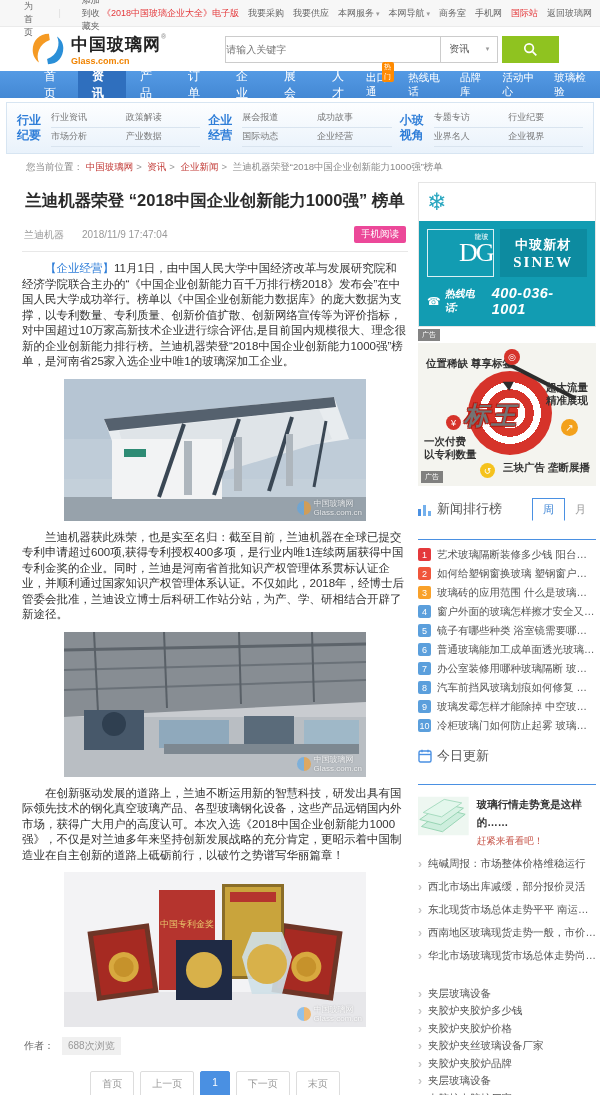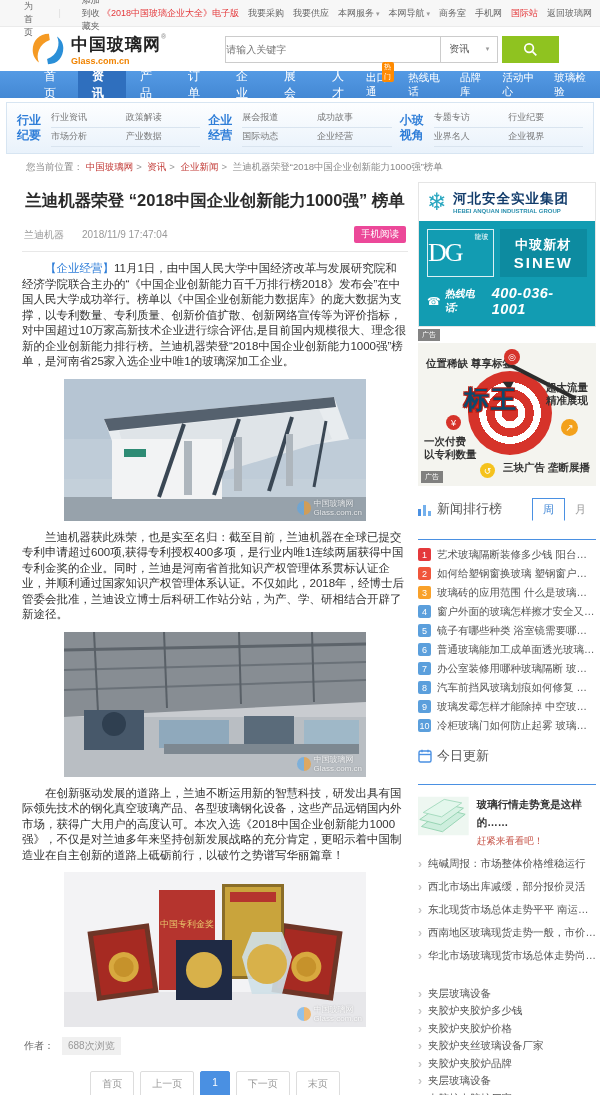--- a/index.html
+++ b/index.html
@@ -80,39 +80,39 @@
 
   
   .ad1 { border:1px solid #e5e5e5; }
   .ad1-top { background:#fff; display:flex; align-items:center; gap:6px; padding:7px 8px; }
   .snow { color:#2aa7c0; font-size:24px; line-height:24px; }
   .ad1-co { font-size:13.5px; font-weight:bold; color:#123c6b; letter-spacing:1px; }
   .ad1-en { font-size:6px; color:#2a8fae; font-weight:bold; }
   .ad1-body { background:#129cb2; padding:8px 8px 9px; color:#fff; }
   .ad1-brands { display:flex; gap:6px; align-items:stretch; justify-content:center; }
   .dgbox { border:1px solid rgba(255,255,255,.85); width:70px; height:48px; position:relative;
-           display:flex; align-items:center; justify-content:flex-start; }
+           display:flex; align-items:center; justify-content:flex-end; }
   .dgbox .dg { font-family:"Liberation Serif","DejaVu Serif",serif; font-size:26px; letter-spacing:-2px; }
   .dgbox .dgtag { position:absolute; top:2px; right:4px; font-size:7px; }
   .sinewbox { background:#0d8ba0; width:92px; height:48px; display:flex; flex-direction:column;
-              align-items:center; justify-content:center; }
+              align-items:center; justify-content:center;font-family:Liberation Serif, serif; }
   .sinewbox .b1 { font-size:13px; font-weight:bold; letter-spacing:1px; }
   .sinewbox .b2 { font-size:15px; font-weight:bold; letter-spacing:2px; }
   .hotline { display:flex; align-items:center; gap:4px; margin-top:8px; font-style:italic; font-weight:bold; }
   .hotline .ph { font-size:11px; }
   .hotline .hl-label { font-size:10px; }
   .hotline .hl-num { font-size:14.5px; letter-spacing:.5px; }
 
   .adtag { display:inline-block; background:rgba(90,90,90,.75); color:#fff; font-size:7px; padding:1px 4px; }
   .ad2 { position:relative; background:#f4f4ef; height:143px; margin-top:2px; overflow:hidden; }
   .ad2 .t-bold { position:absolute; font-size:10.5px; font-weight:bold; color:#333; line-height:13px; }
   .target { position:absolute; left:50px; top:28px; width:84px; height:84px; border-radius:50%;
             background:radial-gradient(circle, #d6332a 0 14%, #fff 14% 26%, #d6332a 26% 40%, #fff 40% 52%, #d6332a 52% 100%); }
-  .bw { position:absolute; left:46px; top:40px; font-size:25px; font-weight:bold; color:#0c4a6e;
-        text-shadow:1px 1px 0 #b71c12, -1px -1px 0 #b71c12, 1px -1px 0 #b71c12, -1px 1px 0 #b71c12; letter-spacing:2px; }
+  .bw { position:absolute; left:46px; top:56px; font-size:25px; font-weight:bold; color:#737373;
+        text-shadow:1px 1px 0 #b71c12, -1px -1px 0 #b71c12, 1px -1px 0 #b71c12, -1px 1px 0 #b71c12; letter-spacing:2px;font-style:italic; }
   .arrow-shaft { position:absolute; left:88px; top:18px; width:78px; height:4px; background:#2c2c2c;
                  transform:rotate(27deg); transform-origin:left center; }
   .arrow-head { position:absolute; left:84px; top:36px; width:0; height:0; border-left:10px solid #2c2c2c;
                 border-top:5px solid transparent; border-bottom:5px solid transparent; transform:rotate(207deg); }
   .dot { position:absolute; border-radius:50%; color:#fff; display:flex; align-items:center; justify-content:center; }
   .ad2-tag-bot { position:absolute; bottom:3px; left:3px; }
 
   .side-sec { margin-top:12px; }
   .sec-head { display:flex; align-items:center; gap:5px; border-bottom:1px solid #4a90e2; padding-bottom:19px; }
   .sec-title { font-size:13px; color:#555; }
@@ -354,24 +354,20 @@
       <a>下一页</a>
       <a>末页</a>
     </div>
   </div>
 
   <div class="side">
 
     <div class="ad1">
       <div class="ad1-top">
         <span class="snow">❄</span>
-        <div>
-          <div class="ad1-co">河北安全实业集团</div>
-          <div class="ad1-en">HEBEI ANQUAN INDUSTRIAL GROUP</div>
-        </div>
       </div>
       <div class="ad1-body">
         <div class="ad1-brands">
           <div class="dgbox">
             <span class="dg">DG</span>
             <span class="dgtag">龍玻</span>
           </div>
           <div class="sinewbox">
             <span class="b1">中玻新材</span>
             <span class="b2">SINEW</span>

